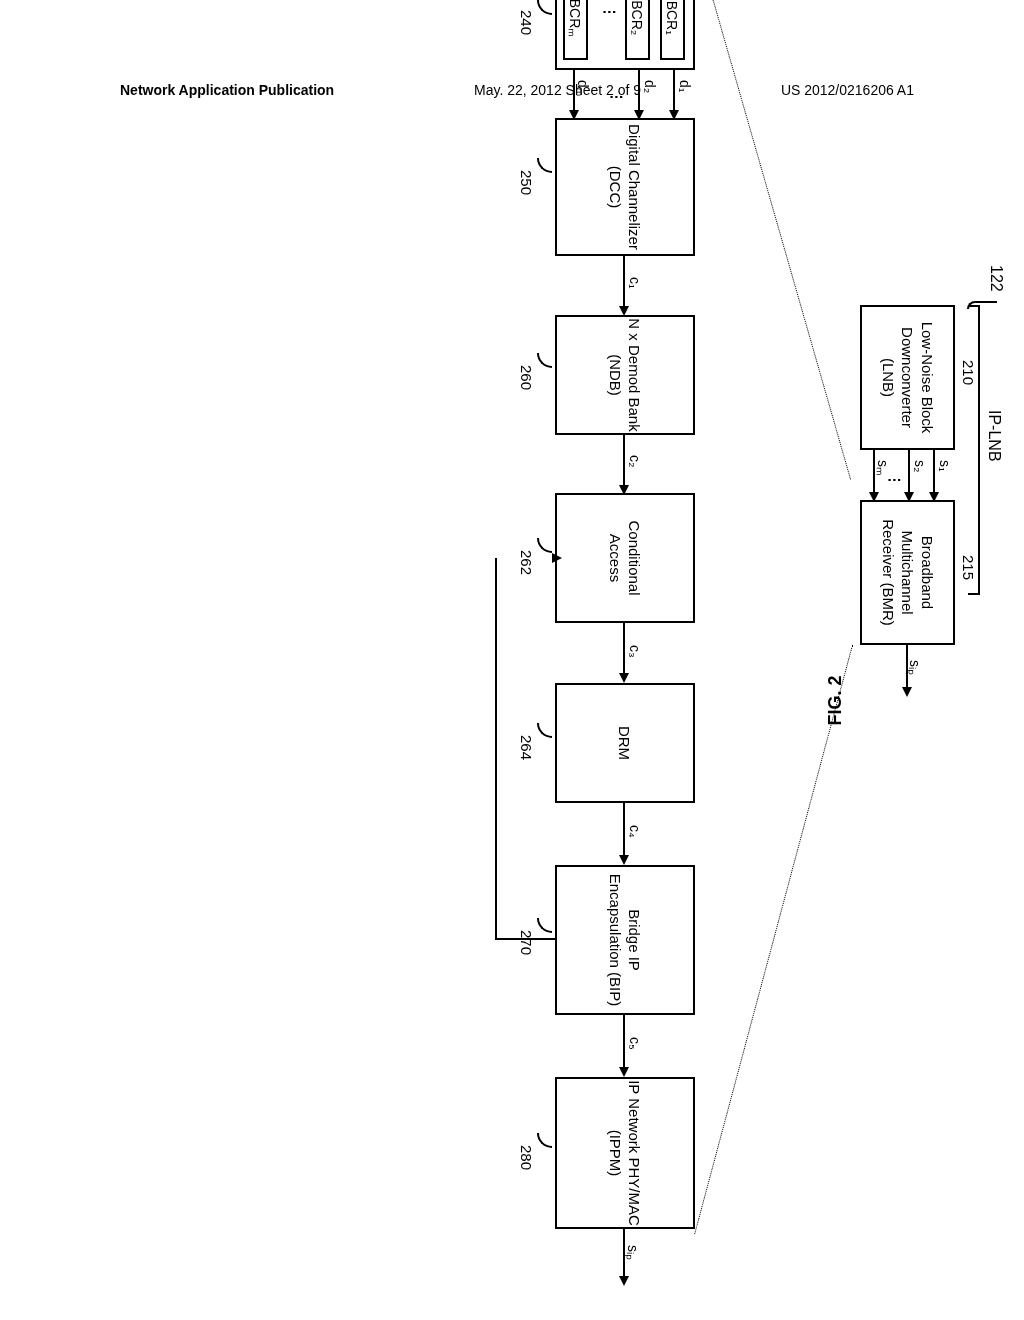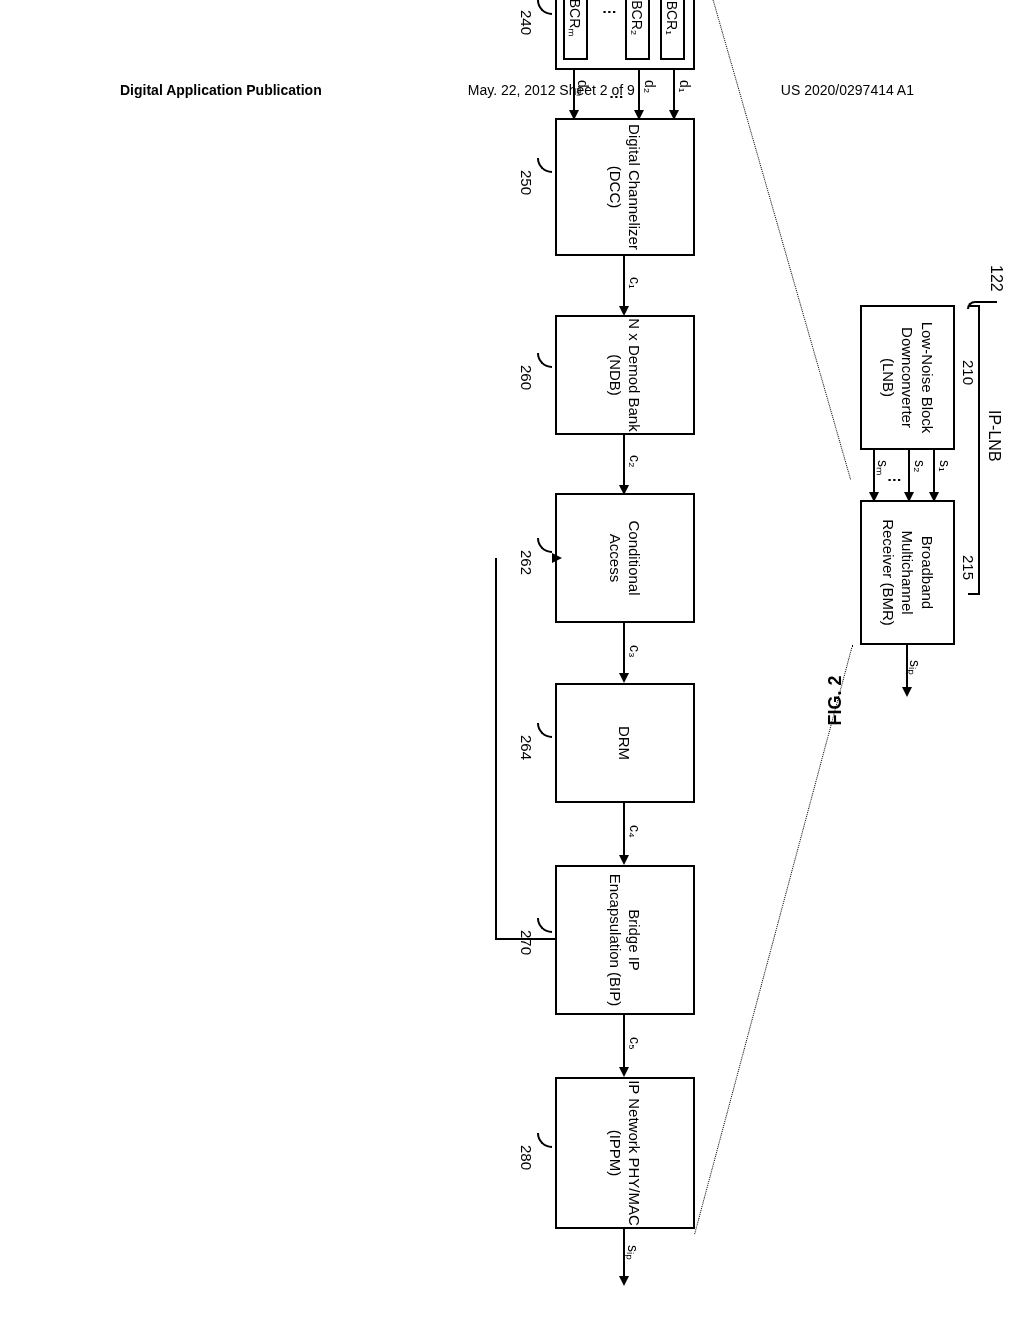--- a/index.html
+++ b/index.html
@@ -318,23 +318,23 @@
       top: 393px;
       border-bottom: 10px solid black;
       border-left: 5px solid transparent;
       border-right: 5px solid transparent;
     }
   </style>
 </head>
 <body>
 
 <div class="header">
-  <span>Digital Application Publication</span>
+  <span>Network Application Publication</span>
   <span class="header-center">May. 22, 2012  Sheet 2 of 9</span>
-  <span class="header-right">US 2020/0297414 A1</span>
+  <span class="header-right">US 2012/0216206 A1</span>
 </div>
 
 <div class="main-diagram">
 
   <div class="ref-122">122</div>
   <div class="ref-122-arc"></div>
   <div class="top-label">IP-LNB</div>
   <div class="bracket-top"></div>
 
   <div class="ref-210">210</div>

